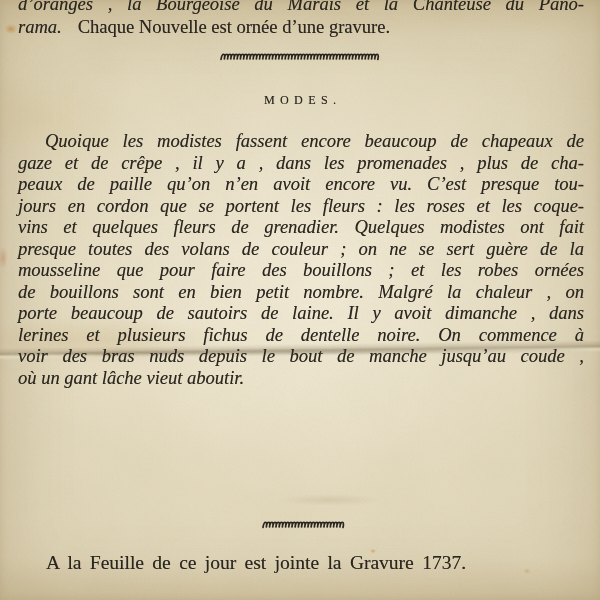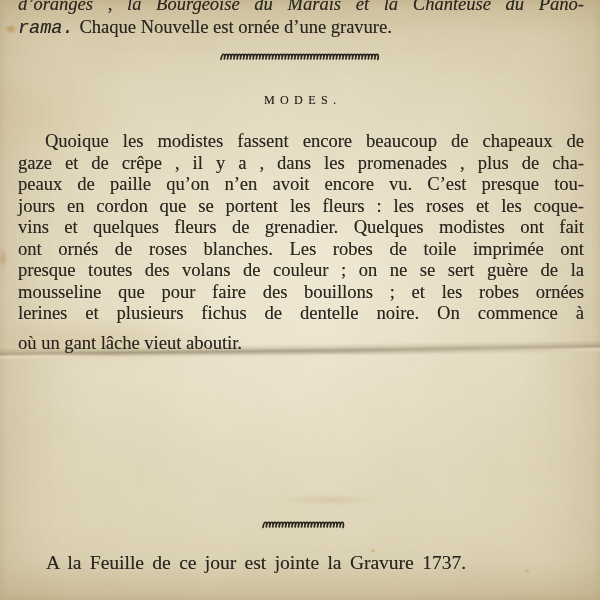--- a/index.html
+++ b/index.html
@@ -20,30 +20,30 @@
       linear-gradient(180deg, rgba(205,186,140,0.25) 0%, rgba(205,186,140,0) 6%, rgba(205,186,140,0) 93%, rgba(190,170,125,0.28) 100%);
     box-shadow: inset 0 0 70px rgba(146,124,80,0.30), inset 0 0 8px rgba(146,124,80,0.18);
   }
 
   .textlayer{position:absolute;inset:0;
     text-shadow:0.2px 0.2px 0.4px rgba(40,34,24,0.45);}
 
   .intro{position:absolute;top:-7px;left:18px;width:566px;
          font-size:18.5px;line-height:23px;}
   .intro .l1{font-style:italic;text-align:justify;text-align-last:justify;}
-  .ital{font-style:italic;margin-right:6px;font-family:Liberation Mono, monospace;}
+  .ital{font-style:italic;margin-right:16px;}
 
   .heading{position:absolute;top:93px;left:0;width:100%;text-align:center;
            font-size:12px;letter-spacing:0.45em;text-indent:0.45em;}
 
   .bodytext{position:absolute;top:131px;left:18px;width:566px;
             font-size:18.5px;line-height:21.5px;}
-  .bline{text-align:justify;text-align-last:justify;}
+  .bline{text-align:justify;text-align-last:justify;font-style:italic;}
   .bline.ind{text-indent:27px;}
-  .bline.plain{text-align:right;text-align-last:left;margin-top:8px;}
+  .bline.plain{text-align:right;text-align-last:left;}
 
   .footer{position:absolute;top:552px;left:46px;font-size:19.5px;
           word-spacing:3.5px;}
 
   .divider{position:absolute;height:12px;}
   .divider.top{top:51px;left:219px;width:162px;}
   .divider.bottom{top:519px;left:261px;width:84px;}
   .divider svg{display:block;}
 
   .crease{position:absolute;left:-5px;top:344px;width:610px;height:12px;
@@ -79,24 +79,26 @@
     </div>
 
     <div class="heading">MODES.</div>
 
     <div class="bodytext">
       <div class="bline ind">Quoique les modistes fassent encore beaucoup de chapeaux de</div>
       <div class="bline">gaze et de crêpe , il y a , dans les promenades , plus de cha-</div>
       <div class="bline">peaux de paille qu’on n’en avoit encore vu. C’est presque tou-</div>
       <div class="bline">jours en cordon que se portent les fleurs : les roses et les coque-</div>
       <div class="bline">vins et quelques fleurs de grenadier. Quelques modistes ont fait</div>
-      <div class="bline">ont ornés de roses blanches. Les robes de toile imprimée ont</div>
       <div class="bline">presque toutes des volans de couleur ; on ne se sert guère de la</div>
       <div class="bline">mousseline que pour faire des bouillons ; et les robes ornées</div>
+      <div class="bline">de bouillons sont en bien petit nombre. Malgré la chaleur ,  on</div>
+      <div class="bline">porte beaucoup de sautoirs de laine. Il y avoit dimanche , dans</div>
       <div class="bline">lerines et plusieurs fichus de dentelle noire. On commence à</div>
+      <div class="bline">voir des bras nuds depuis le bout de manche jusqu’au coude ,</div>
       <div class="bline plain">où un gant lâche vieut aboutir.</div>
     </div>
 
     <div class="divider bottom">
       <svg width="84" height="12" viewBox="0 0 84 12">
         <path class="sq" fill="none" stroke="#2b2720" stroke-width="1.7" stroke-linecap="round" d="M2,8.5 c1,-7 5,-7 3.2,0 c1,-7 5,-7 3.2,0 c1,-7 5,-7 3.2,0 c1,-7 5,-7 3.2,0 c1,-7 5,-7 3.2,0 c1,-7 5,-7 3.2,0 c1,-7 5,-7 3.2,0 c1,-7 5,-7 3.2,0 c1,-7 5,-7 3.2,0 c1,-7 5,-7 3.2,0 c1,-7 5,-7 3.2,0 c1,-7 5,-7 3.2,0 c1,-7 5,-7 3.2,0 c1,-7 5,-7 3.2,0 c1,-7 5,-7 3.2,0 c1,-7 5,-7 3.2,0 c1,-7 5,-7 3.2,0 c1,-7 5,-7 3.2,0 c1,-7 5,-7 3.2,0 c1,-7 5,-7 3.2,0 c1,-7 5,-7 3.2,0 c1,-7 5,-7 3.2,0 c1,-7 5,-7 3.2,0 c1,-7 5,-7 3.2,0 c1,-7 5,-7 3.2,0"></path>
       </svg>
     </div>
 
     <div class="footer">A la Feuille de ce jour est jointe la Gravure 1737.</div>

